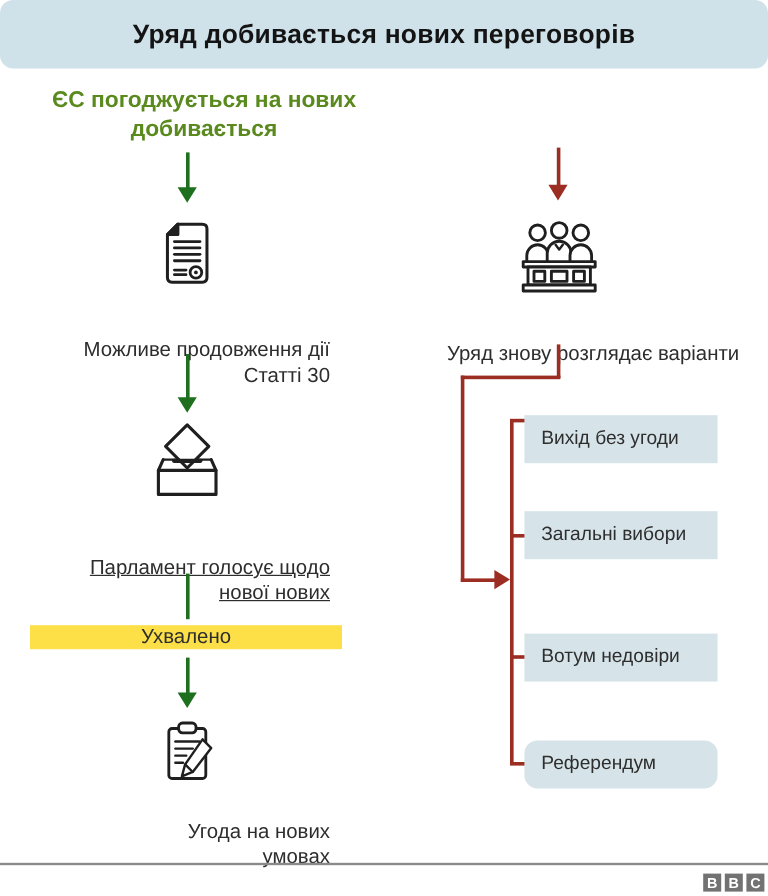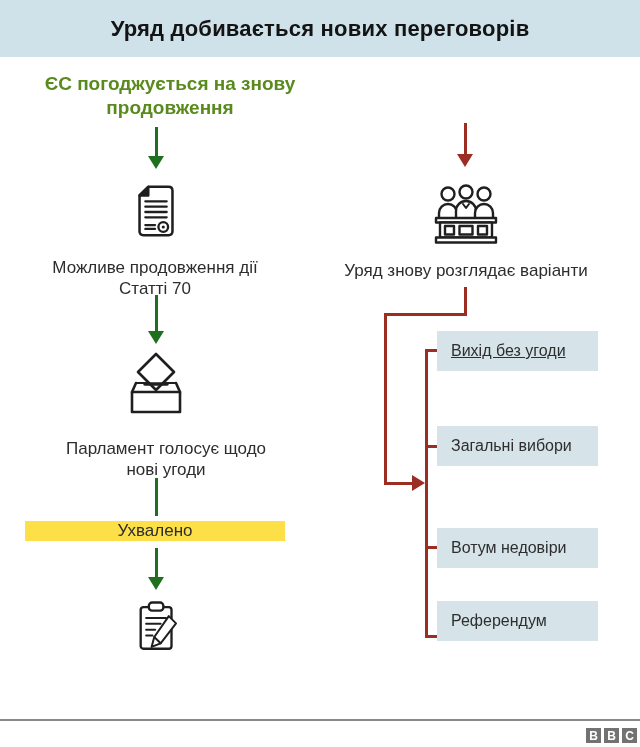--- a/index.html
+++ b/index.html
@@ -4,21 +4,21 @@
 <style>
   * { margin:0; padding:0; box-sizing:border-box; }
   html,body { background:#ffffff; }
   body { font-family:"Liberation Sans", sans-serif; }
   .stage {
     position:relative; width:640px; height:747px; background:#ffffff;
     overflow:hidden; margin:0 auto;
   }
   .header {
     position:absolute; left:0; top:0; width:640px; height:57px;
-    background:#cfe2ea; display:flex; align-items:center; justify-content:center;
+    background:#cfe2ea; display:flex; align-items:center; justify-content:center;border-radius:11px;
   }
   .header h1 { font-size:22px; font-weight:bold; color:#141414; letter-spacing:.2px; }
 
   .col-heading { position:absolute; font-size:19px; font-weight:bold; text-align:center; line-height:24px; }
   .col-heading.green { left:20px; top:72px; width:300px; color:#5a8a1e; }
   .col-heading.red   { left:316px; top:76px; width:300px; color:#9c1414; }
 
   
   .stem { position:absolute; width:3px; }
   .stem.green { background:#1e701e; }
@@ -28,21 +28,21 @@
     border-left:8px solid transparent; border-right:8px solid transparent; }
   .head-down.green { border-top:13px solid #1e701e; }
   .head-down.red   { border-top:13px solid #9b2d22; }
   .head-right { position:absolute; width:0; height:0;
     border-top:8px solid transparent; border-bottom:8px solid transparent;
     border-left:13px solid #9b2d22; }
 
   .icon { position:absolute; }
   .icon svg { display:block; }
 
-  .label { position:absolute; font-size:17px; line-height:21px; color:#2d2d2d; text-align:center; }
+  .label { position:absolute; font-size:17px; line-height:21px; color:#2d2d2d; text-align:right;margin-top:24px; }
   .label .ln { display:block; }
 
   .mini-label { position:absolute; left:25px; width:260px; text-align:center;
     font-size:17px; color:#2d2d2d; background:#fde047; }
 
   .option-box {
     position:absolute; left:437px; width:161px; height:40px;
     background:#d6e4e9; color:#2e2e2e; font-size:16px;
     display:flex; align-items:center; padding-left:14px;
   }
@@ -57,22 +57,22 @@
 </head>
 <body>
 
 <div class="stage">
 
   <div class="header">
     <h1>Уряд добивається нових переговорів</h1>
   </div>
 
   <div class="col-heading green">
-    <span class="ln">ЄС погоджується на знову</span>
-    <span class="ln">продовження</span>
+    <span class="ln">ЄС погоджується на нових</span>
+    <span class="ln">добивається</span>
   </div>
 
   <div class="stem green" style="left:155px; top:127px; height:31px;"></div>
   <div class="head-down green" style="left:148px; top:156px;"></div>
 
   <div class="icon" style="left:125px; top:180px;">
     <svg width="62" height="62" viewBox="0 0 64 64" fill="none" stroke="#1f1f1f" stroke-width="2.6" stroke-linejoin="round" stroke-linecap="round">
       <path d="M24 7 H45 Q49 7 49 11 V53 Q49 57 45 57 H19 Q15 57 15 53 V16 Z"></path>
       <path d="M24 7 V16 H15 Z" fill="#1f1f1f"></path>
       <line x1="21" y1="22" x2="43" y2="22" stroke-width="2.4"></line>
@@ -81,60 +81,64 @@
       <line x1="21" y1="38.5" x2="43" y2="38.5" stroke-width="2.4"></line>
       <line x1="21" y1="46.5" x2="31" y2="46.5" stroke-width="2.4"></line>
       <line x1="21" y1="50.5" x2="31" y2="50.5" stroke-width="2.4"></line>
       <circle cx="39.5" cy="48.5" r="5" stroke-width="2.4"></circle>
       <circle cx="39.5" cy="48.5" r="1.6" fill="#1f1f1f" stroke="none"></circle>
     </svg>
   </div>
 
   <div class="label" style="left:35px; top:257px; width:240px;">
     <span class="ln">Можливе продовження дії</span>
-    <span class="ln">Статті 70</span>
+    <span class="ln">Статті 30</span>
   </div>
 
   <div class="stem green" style="left:155px; top:295px; height:38px;"></div>
   <div class="head-down green" style="left:148px; top:331px;"></div>
 
   <div class="icon" style="left:118px; top:350px;">
     <svg width="76" height="76" viewBox="0 0 76 76" fill="none" stroke="#1f1f1f" stroke-width="2.6" stroke-linejoin="round" stroke-linecap="round">
       <line x1="18" y1="33" x2="58" y2="33" stroke-width="2"></line>
       <polygon points="38,4 56,22 38,40 20,22" fill="#ffffff"></polygon>
       <line x1="14" y1="42" x2="18" y2="33"></line>
       <line x1="62" y1="42" x2="58" y2="33"></line>
       <rect x="14" y="42" width="48" height="20" fill="#ffffff"></rect>
       <line x1="27" y1="34" x2="49" y2="34" stroke-width="3.6"></line>
     </svg>
   </div>
 
-  <div class="label" style="left:46px; top:438px; width:240px;">
+  <div class="label" style="left:35px; top:438px; width:240px;text-decoration:underline;">
     <span class="ln">Парламент голосує щодо</span>
-    <span class="ln">нові угоди</span>
+    <span class="ln">нової нових</span>
   </div>
 
   <div class="stem green" style="left:155px; top:478px; height:38px;"></div>
   <div class="mini-label" style="top:521px;">Ухвалено</div>
   <div class="stem green" style="left:155px; top:548px; height:31px;"></div>
   <div class="head-down green" style="left:148px; top:577px;"></div>
 
   <div class="icon" style="left:128px; top:598px;">
     <svg width="58" height="58" viewBox="0 0 64 64" fill="none" stroke="#1f1f1f" stroke-width="2.6" stroke-linejoin="round" stroke-linecap="round">
       <rect x="14" y="10" width="34" height="46" rx="3" fill="#ffffff"></rect>
       <rect x="23" y="5" width="16" height="9" rx="3.5" fill="#ffffff"></rect>
       <line x1="20" y1="22" x2="42" y2="22" stroke-width="2.2"></line>
       <line x1="20" y1="28.5" x2="36" y2="28.5" stroke-width="2.2"></line>
       <line x1="20" y1="35" x2="30" y2="35" stroke-width="2.2"></line>
       <line x1="20" y1="41.5" x2="27" y2="41.5" stroke-width="2.2"></line>
       <path d="M45 20 L53 28 L36 50 L26 54 L29 43 Z" fill="#ffffff" stroke-width="2.2"></path>
       <line x1="29" y1="43" x2="36" y2="50" stroke-width="2.2"></line>
     </svg>
   </div>
 
+  <div class="label" style="left:35px; top:658px; width:240px;">
+    <span class="ln">Угода на нових</span>
+    <span class="ln">умовах</span>
+  </div>
 
   <div class="stem red" style="left:464px; top:123px; height:33px;"></div>
   <div class="head-down red" style="left:457px; top:154px;"></div>
 
   <div class="icon" style="left:428px; top:182px;">
     <svg width="76" height="66" viewBox="0 0 76 66" fill="none" stroke="#1f1f1f" stroke-width="2.4" stroke-linejoin="round" stroke-linecap="round">
       <circle cx="20" cy="12" r="6.5" fill="#ffffff"></circle>
       <circle cx="38" cy="10" r="6.5" fill="#ffffff"></circle>
       <circle cx="56" cy="12" r="6.5" fill="#ffffff"></circle>
       <path d="M11 36 v-5 a9 9 0 0 1 18 0 v5" fill="#ffffff"></path>
@@ -156,24 +160,24 @@
   <div class="hline" style="left:384px; top:313px; width:83px;"></div>
   <div class="stem red" style="left:384px; top:313px; height:172px;"></div>
   <div class="hline" style="left:384px; top:482px; width:30px;"></div>
   <div class="head-right" style="left:412px; top:475px;"></div>
   <div class="stem red" style="left:425px; top:350px; height:287px;"></div>
   <div class="hline" style="left:425px; top:349px; width:14px;"></div>
   <div class="hline" style="left:425px; top:445px; width:14px;"></div>
   <div class="hline" style="left:425px; top:546px; width:14px;"></div>
   <div class="hline" style="left:425px; top:635px; width:14px;"></div>
 
-  <div class="option-box" style="top:331px;text-decoration:underline;">Вихід без угоди</div>
+  <div class="option-box" style="top:346px;">Вихід без угоди</div>
   <div class="option-box" style="top:426px;">Загальні вибори</div>
   <div class="option-box" style="top:528px;">Вотум недовіри</div>
-  <div class="option-box" style="top:601px;">Референдум</div>
+  <div class="option-box" style="top:617px;border-radius:11px;">Референдум</div>
 
   <div class="footer-line"></div>
   <div class="bbc">
     <span class="blk">B</span>
     <span class="blk">B</span>
     <span class="blk">C</span>
   </div>
 
 </div>
 

